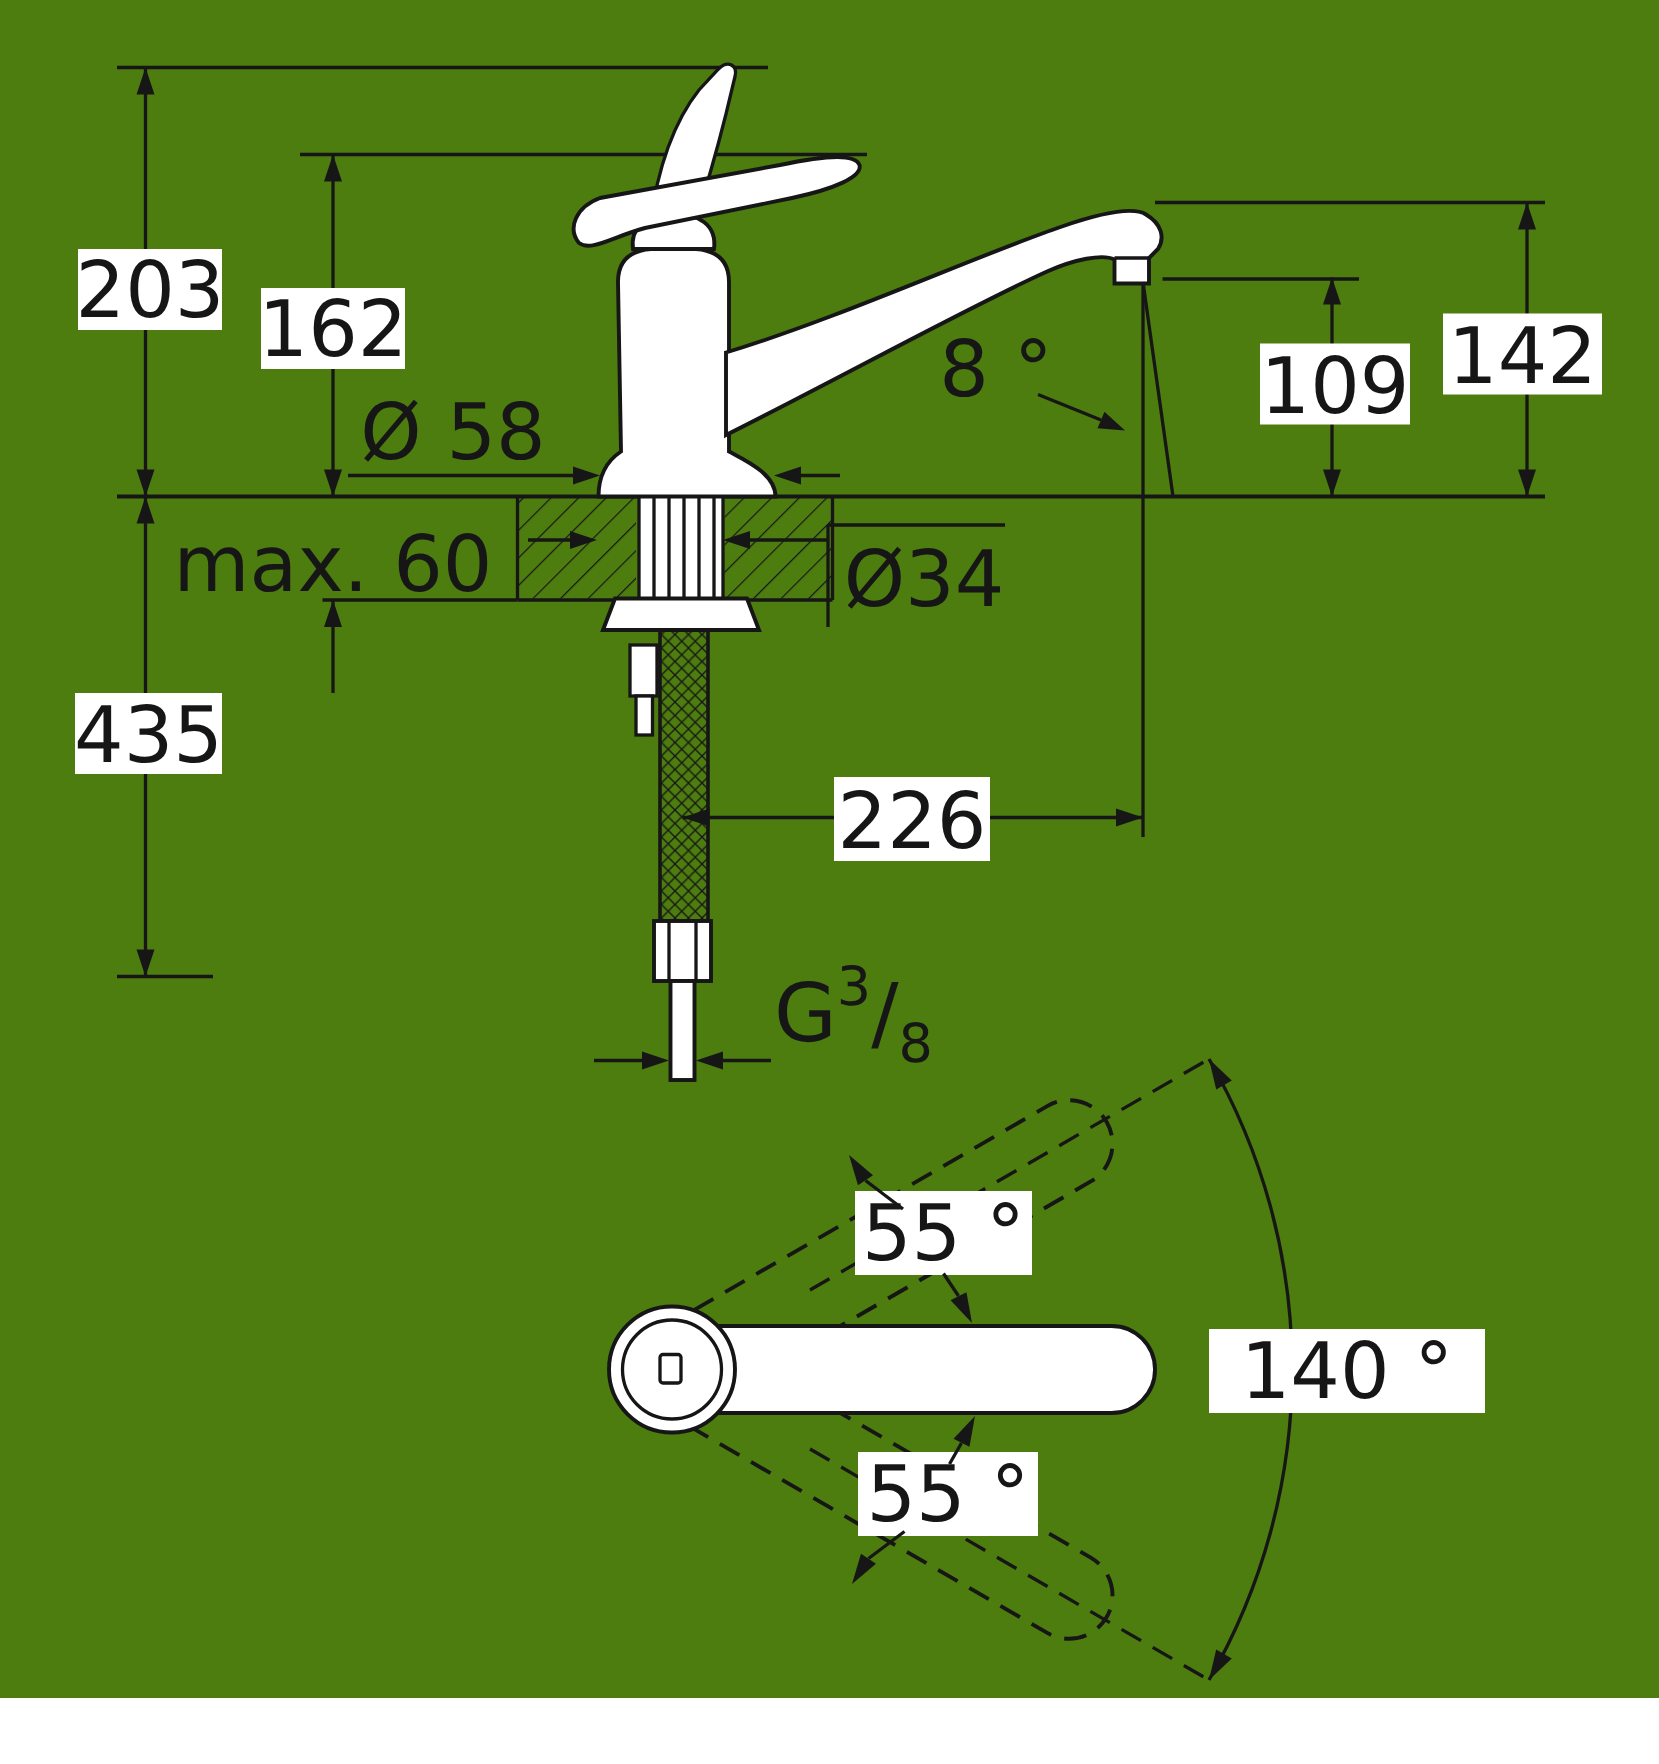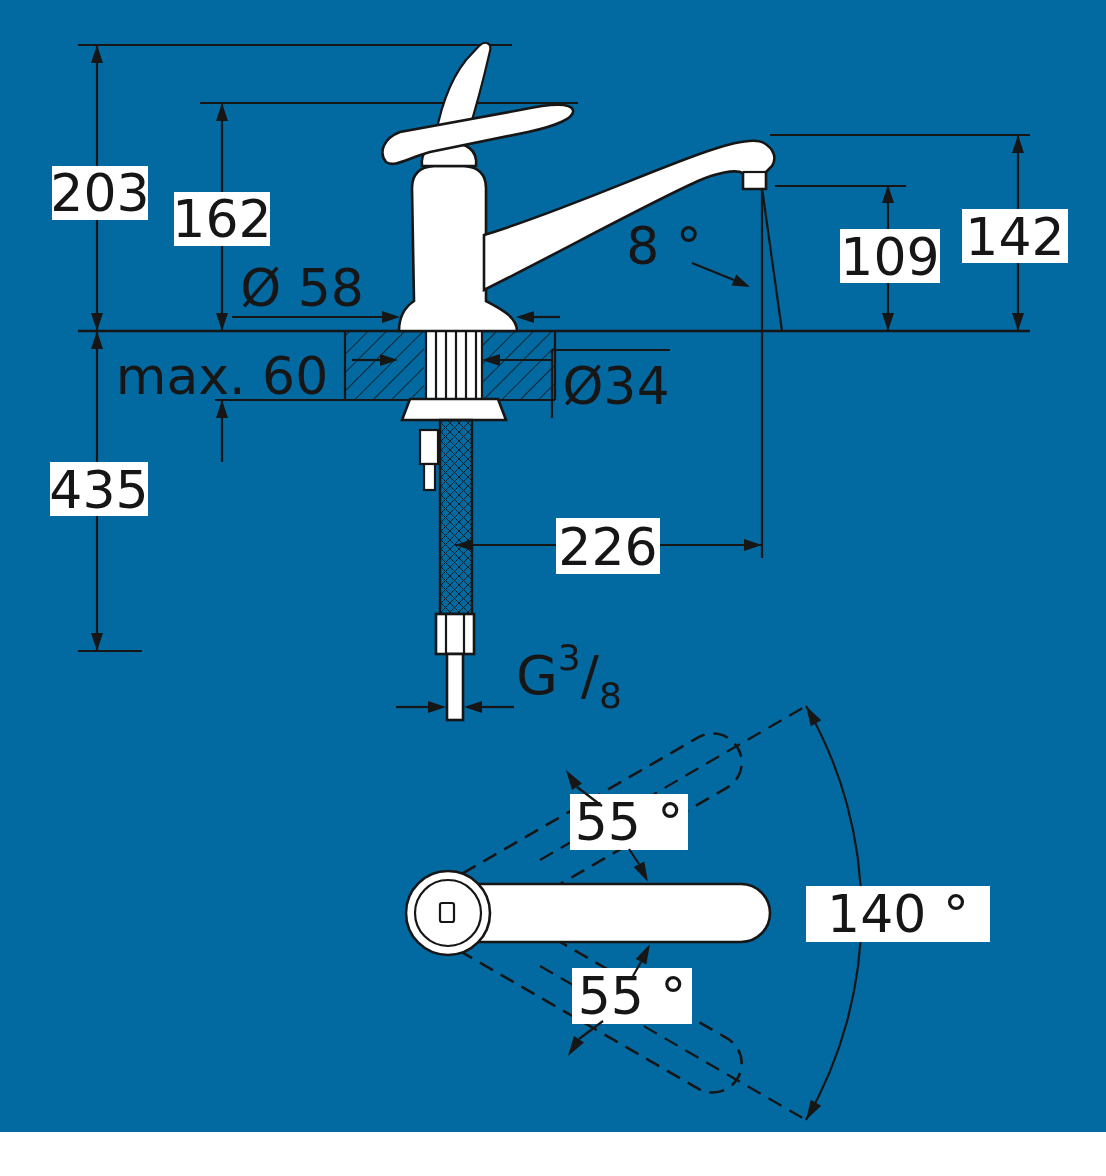--- a/index.html
+++ b/index.html
@@ -1,16 +1,16 @@
 <!DOCTYPE html>
 <html><head>
 <meta charset="utf-8">
 <style>
   html,body { margin:0; padding:0; background:#ffffff; }
-  .stage { position:relative; width:1106px; height:1132px; background:#0369a1; overflow:hidden; }
+  .stage { position:relative; width:1106px; height:1132px; background:#4d7c0f; overflow:hidden; }
   svg { position:absolute; left:0; top:0; }
   .s   { stroke:#161616; stroke-width:2.6; fill:none; }
   .s2  { stroke:#161616; stroke-width:2.2; fill:none; }
   .sw  { stroke:#161616; stroke-width:2.6; fill:#fff; }
   .sw2 { stroke:#161616; stroke-width:2.2; fill:#fff; }
   .d   { stroke-dasharray:15 9; }
   .ar  { fill:#161616; stroke:none; }
   .bg  { fill:#fff; stroke:none; }
   text { font-family:"DejaVu Sans", sans-serif; font-size:52px; fill:#161616; }
   .mid { text-anchor:middle; }

